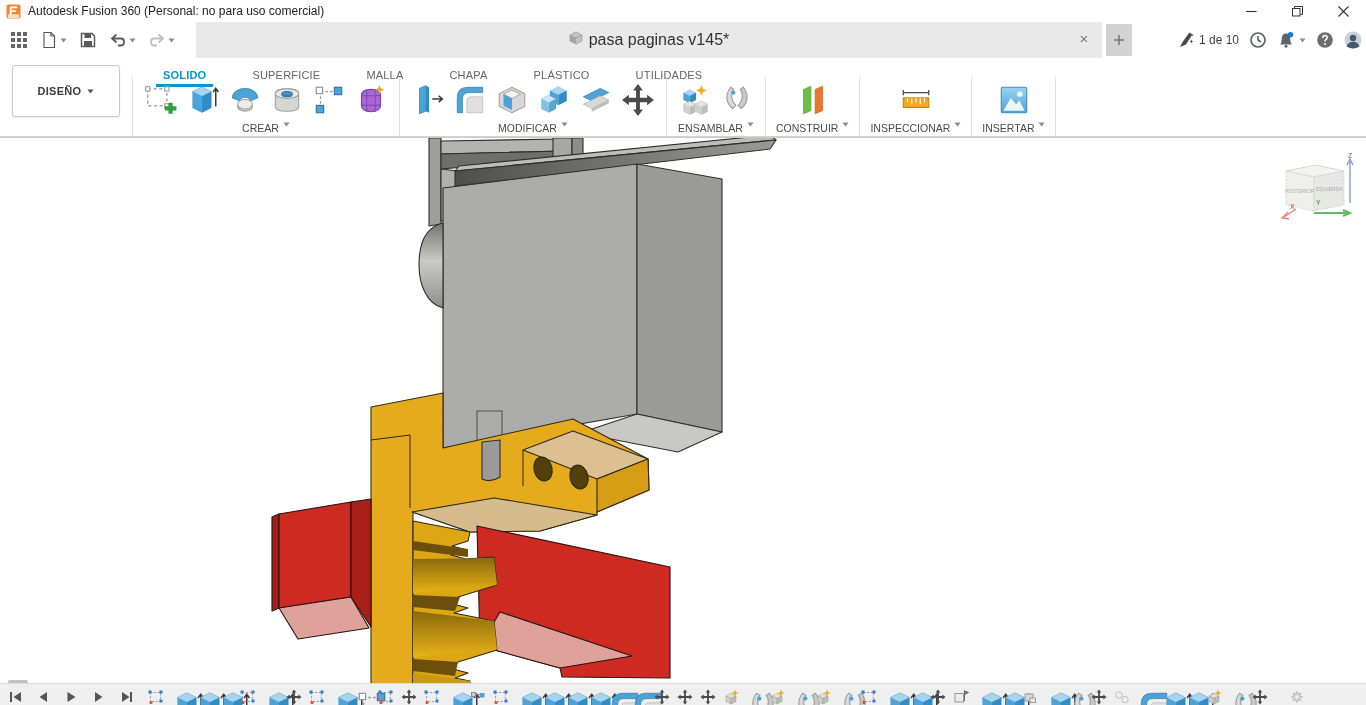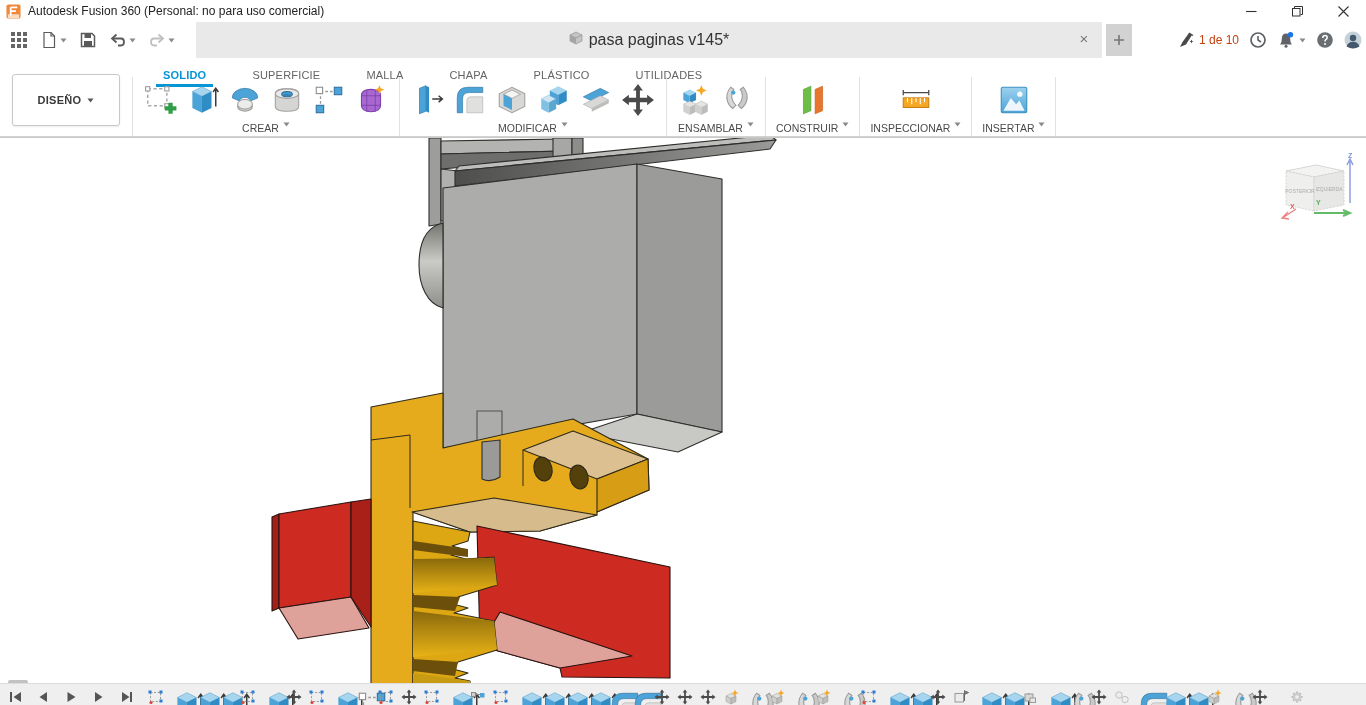--- a/index.html
+++ b/index.html
@@ -21,26 +21,26 @@
   .qat-item { display:flex; align-items:center; gap:2px; padding:3px 4px; cursor:pointer; }
   #tabstrip { position:absolute; left:196px; top:0; width:906px; height:36px; background:#e9e9e9; }
   #doc-tab { position:absolute; left:0; top:0; width:100%; height:36px; display:flex; align-items:center; justify-content:center; gap:6px; cursor:pointer; }
   #doc-tab-label { font-size:16px; color:#333; }
   #tab-close { position:absolute; right:8px; top:7px; width:20px; height:20px; text-align:center;
     font-size:15px; color:#777; cursor:pointer; line-height:20px; }
   #new-tab-btn { position:absolute; left:1106px; top:2px; width:26px; height:32px; background:#d2d2d2;
     display:flex; align-items:center; justify-content:center; cursor:pointer; }
   #qat-right { position:absolute; right:4px; top:0; height:36px; display:flex; align-items:center; gap:10px; }
   .tr-item { display:flex; align-items:center; gap:4px; cursor:pointer; }
-  #pager-label { font-size:12px; color:#c2410c; }
+  #pager-label { font-size:12px; color:#404040; }
 
   
   #ribbon { position:absolute; left:0; top:58px; width:1366px; height:79px; background:#fff;
     border-bottom:1px solid #d2d2d2; }
-  #workspace-box { position:absolute; left:12px; top:16px; width:108px; height:52px; background:#fff;
+  #workspace-box { position:absolute; left:12px; top:7px; width:108px; height:52px; background:#fff;
     border:1px solid #c9c9c9; border-radius:3px; box-shadow:0 1px 2px rgba(0,0,0,.08);
     display:flex; align-items:center; justify-content:center; gap:6px; cursor:pointer; }
   #workspace-label { font-size:11px; font-weight:bold; color:#3a3a3a; letter-spacing:.3px; }
   #tab-row { position:absolute; left:140px; top:8px; height:19px; display:flex; }
   .rtab { position:relative; padding:3px 23px 0 23px; font-size:11px; color:#636363; letter-spacing:.2px; cursor:pointer; }
   .rtab.active { color:#0696d7; font-weight:bold; }
   .rtab.active::after { content:""; position:absolute; left:16px; right:16px; bottom:-2px; height:3px; background:#0696d7; }
   #groups-row { position:absolute; left:132px; top:19px; height:59px; display:flex;
     border-left:1px solid #e2e2e2; }
   .rgroup { position:relative; border-right:1px solid #e2e2e2; padding:2px 10px 0 10px;

